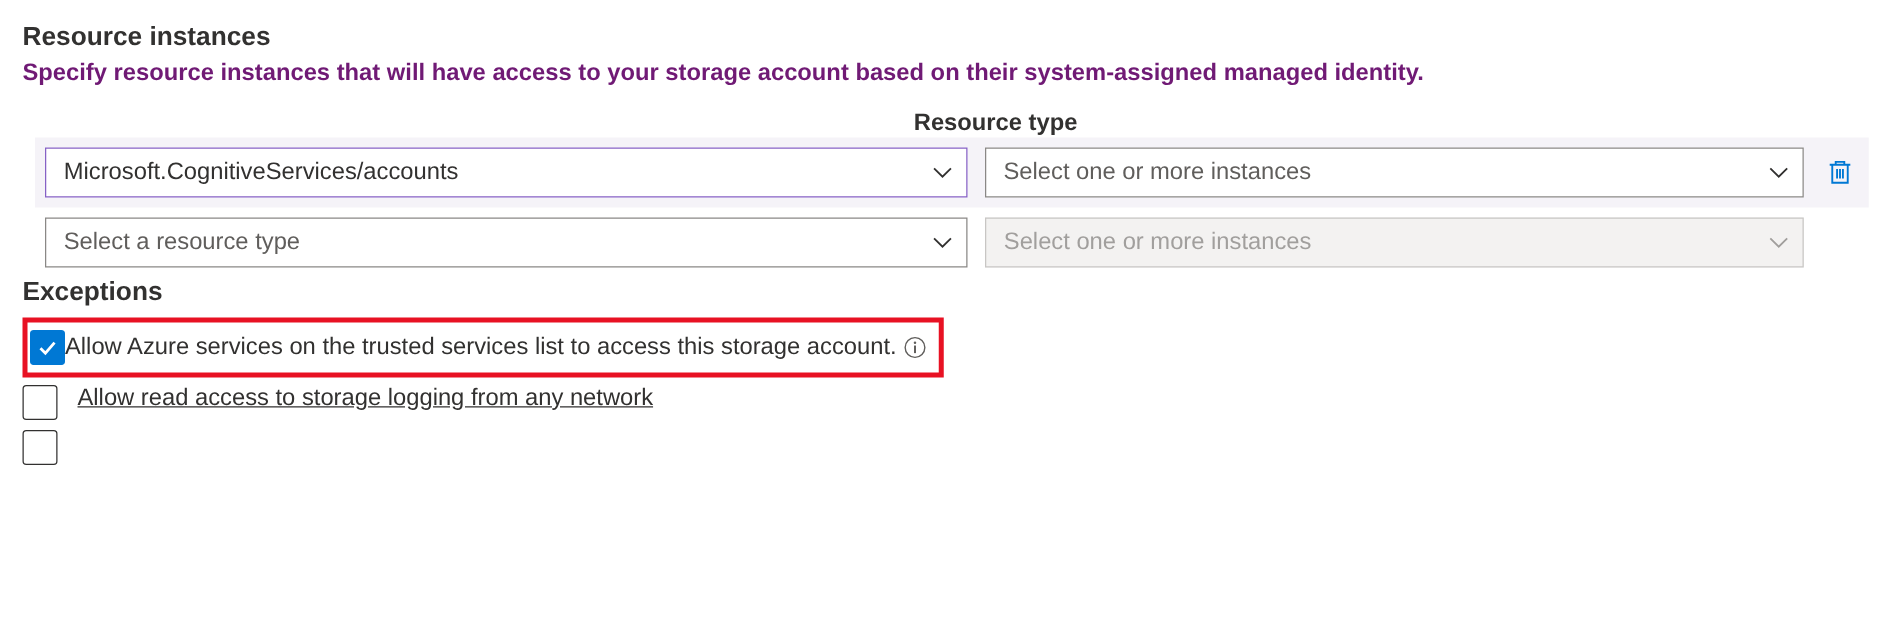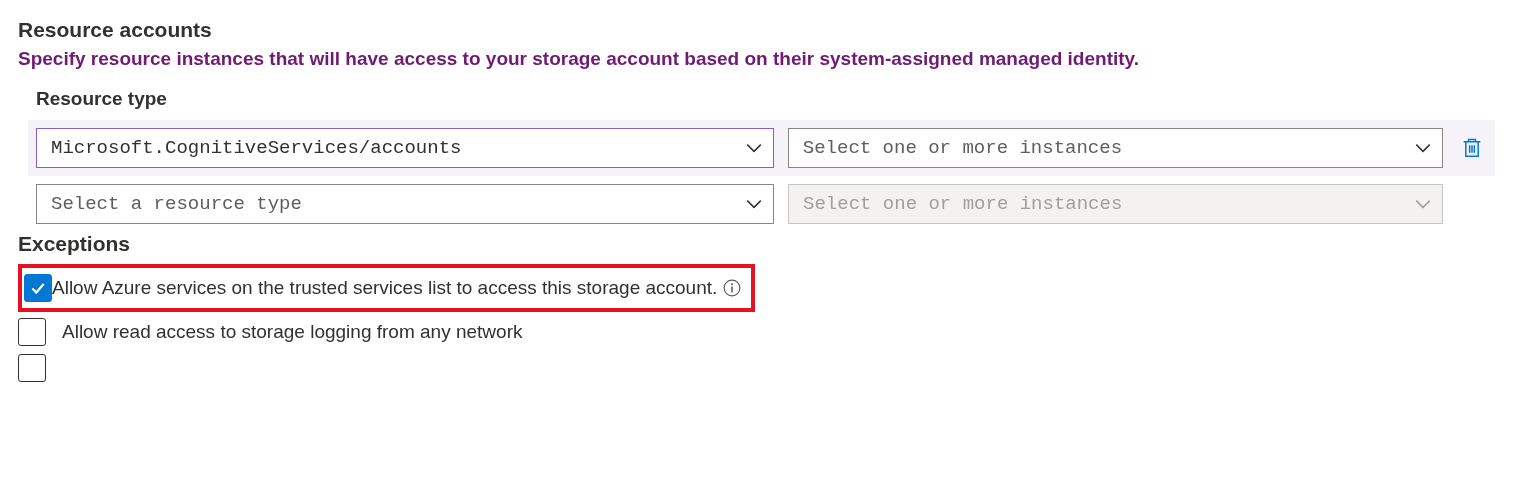--- a/index.html
+++ b/index.html
@@ -25,40 +25,39 @@
       font-size: 19px;
       color: #701a75;
       margin-bottom: 18px;
       font-weight: 700;
     }
     .table-area {
       padding-left: 10px;
     }
     .col-headers {
       display: flex;
-      margin-bottom: 10px;
+      justify-content: flex-end;
     }
     .col-header {
       font-weight: 600;
       font-size: 19px;
       color: #323130;
     }
     .col-left {
       width: 772px;
       padding-left: 8px;
     }
     .col-right {
       width: 680px;
     }
     .row {
       display: flex;
       align-items: center;
       padding: 8px 0;
       gap: 14px;
-      font-family: Liberation Mono, monospace;
     }
     .row-highlight {
       background: #f5f3f8;
     }
     .dropdown {
       display: flex;
       align-items: center;
       justify-content: space-between;
       background: #ffffff;
       border: 1px solid #8a8886;
@@ -103,23 +102,23 @@
     .exceptions-section {
     }
     .exceptions-title {
       font-weight: 600;
       font-size: 21px;
       color: #323130;
       margin-bottom: 8px;
     }
     .checkbox-row {
       display: flex;
-      align-items: center;
       gap: 16px;
       padding: 4px 0;
+      text-decoration: underline;
     }
     .highlighted-row {
       border: 4px solid #e81123;
       padding: 6px 10px 6px 2px;
       display: inline-flex;
       align-items: center;
       gap: 0;
       margin-bottom: 2px;
     }
     .checkbox {
@@ -144,21 +143,21 @@
     }
     .info-icon {
       display: inline-flex;
       margin-left: 6px;
     }
   </style>
 </head>
 <body>
 
 <div>
-  <div class="section-title">Resource accounts</div>
+  <div class="section-title">Resource instances</div>
   <div class="section-desc">Specify resource instances that will have access to your storage account based on their system-assigned managed identity.</div>
 
   <div class="table-area">
     <div class="col-headers">
       <div class="col-header col-left">Resource type</div>
     </div>
 
     <div class="row row-highlight" style="padding-left:8px;padding-right:8px;">
       <div class="dropdown dropdown-left dropdown-selected-purple">
         <span>Microsoft.CognitiveServices/accounts</span>

